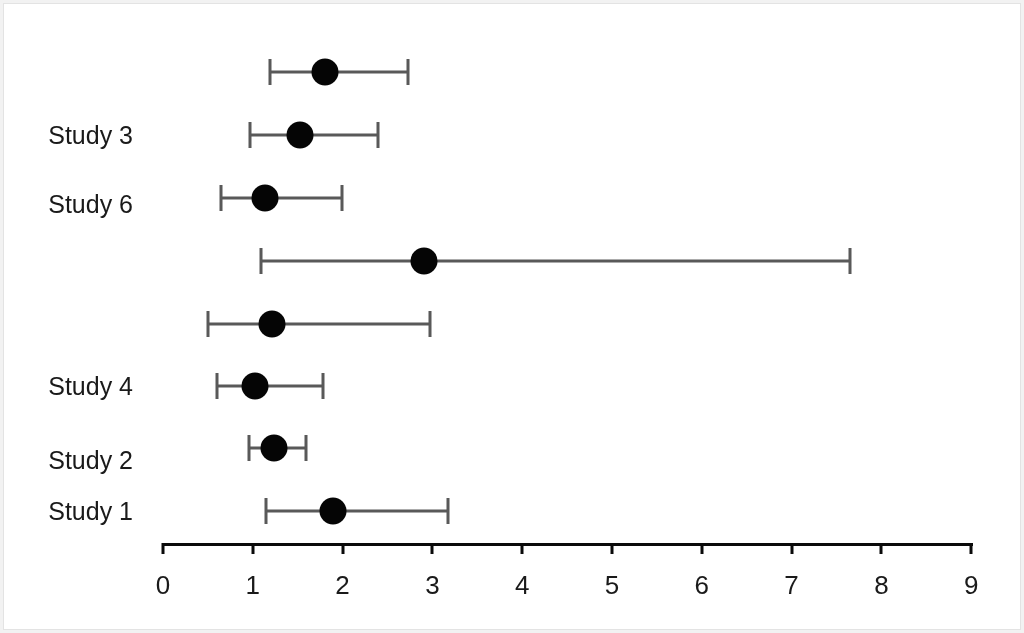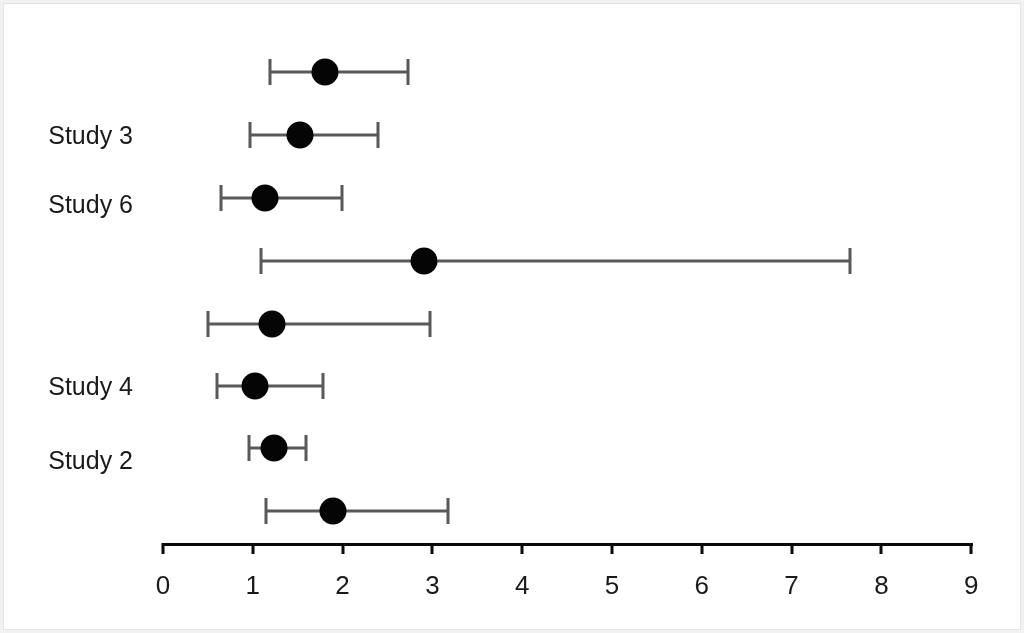--- a/index.html
+++ b/index.html
@@ -126,20 +126,21 @@
       <div class="row-label" style="top: 386px; left: 0px; width: 133px; text-align: right;">Study 4</div>
       <div class="ci-line" style="left: 216.778px; width: 105.964px; top: 386px; background: rgb(89, 89, 89);"></div>
       <div class="ci-cap" style="left: 216.778px; top: 386px; background: rgb(89, 89, 89);"></div>
       <div class="ci-cap" style="left: 322.742px; top: 386px; background: rgb(89, 89, 89);"></div>
       <div class="point-dot" style="left: 255.392px; top: 386px; background: rgb(5, 5, 5);"></div>
       <div class="row-label" style="top: 448px; left: 0px; width: 133px; text-align: right; margin-top: 12px;">Study 2</div>
       <div class="ci-line" style="left: 249.106px; width: 56.574px; top: 448px; background: rgb(89, 89, 89);"></div>
       <div class="ci-cap" style="left: 249.106px; top: 448px; background: rgb(89, 89, 89);"></div>
       <div class="ci-cap" style="left: 305.68px; top: 448px; background: rgb(89, 89, 89);"></div>
       <div class="point-dot" style="left: 274.25px; top: 448px; background: rgb(5, 5, 5);"></div>
+      <div class="row-label" style="top: 511px; left: 0px; width: 133px; text-align: right;">Study 1</div>
       <div class="ci-line" style="left: 266.168px; width: 181.396px; top: 511px; background: rgb(89, 89, 89);"></div>
       <div class="ci-cap" style="left: 266.168px; top: 511px; background: rgb(89, 89, 89);"></div>
       <div class="ci-cap" style="left: 447.564px; top: 511px; background: rgb(89, 89, 89);"></div>
       <div class="point-dot" style="left: 332.62px; top: 511px; background: rgb(5, 5, 5);"></div>
       <div class="axis-line" style="left: 162px; width: 811.2px; top: 543px;"></div>
       <div class="axis-tick" style="left: 163px; top: 543px;"></div>
       <div class="axis-tick-label" style="left: 163px; top: 570px;">0</div>
       <div class="axis-tick" style="left: 252.8px; top: 543px;"></div>
       <div class="axis-tick-label" style="left: 252.8px; top: 570px;">1</div>
       <div class="axis-tick" style="left: 342.6px; top: 543px;"></div>

